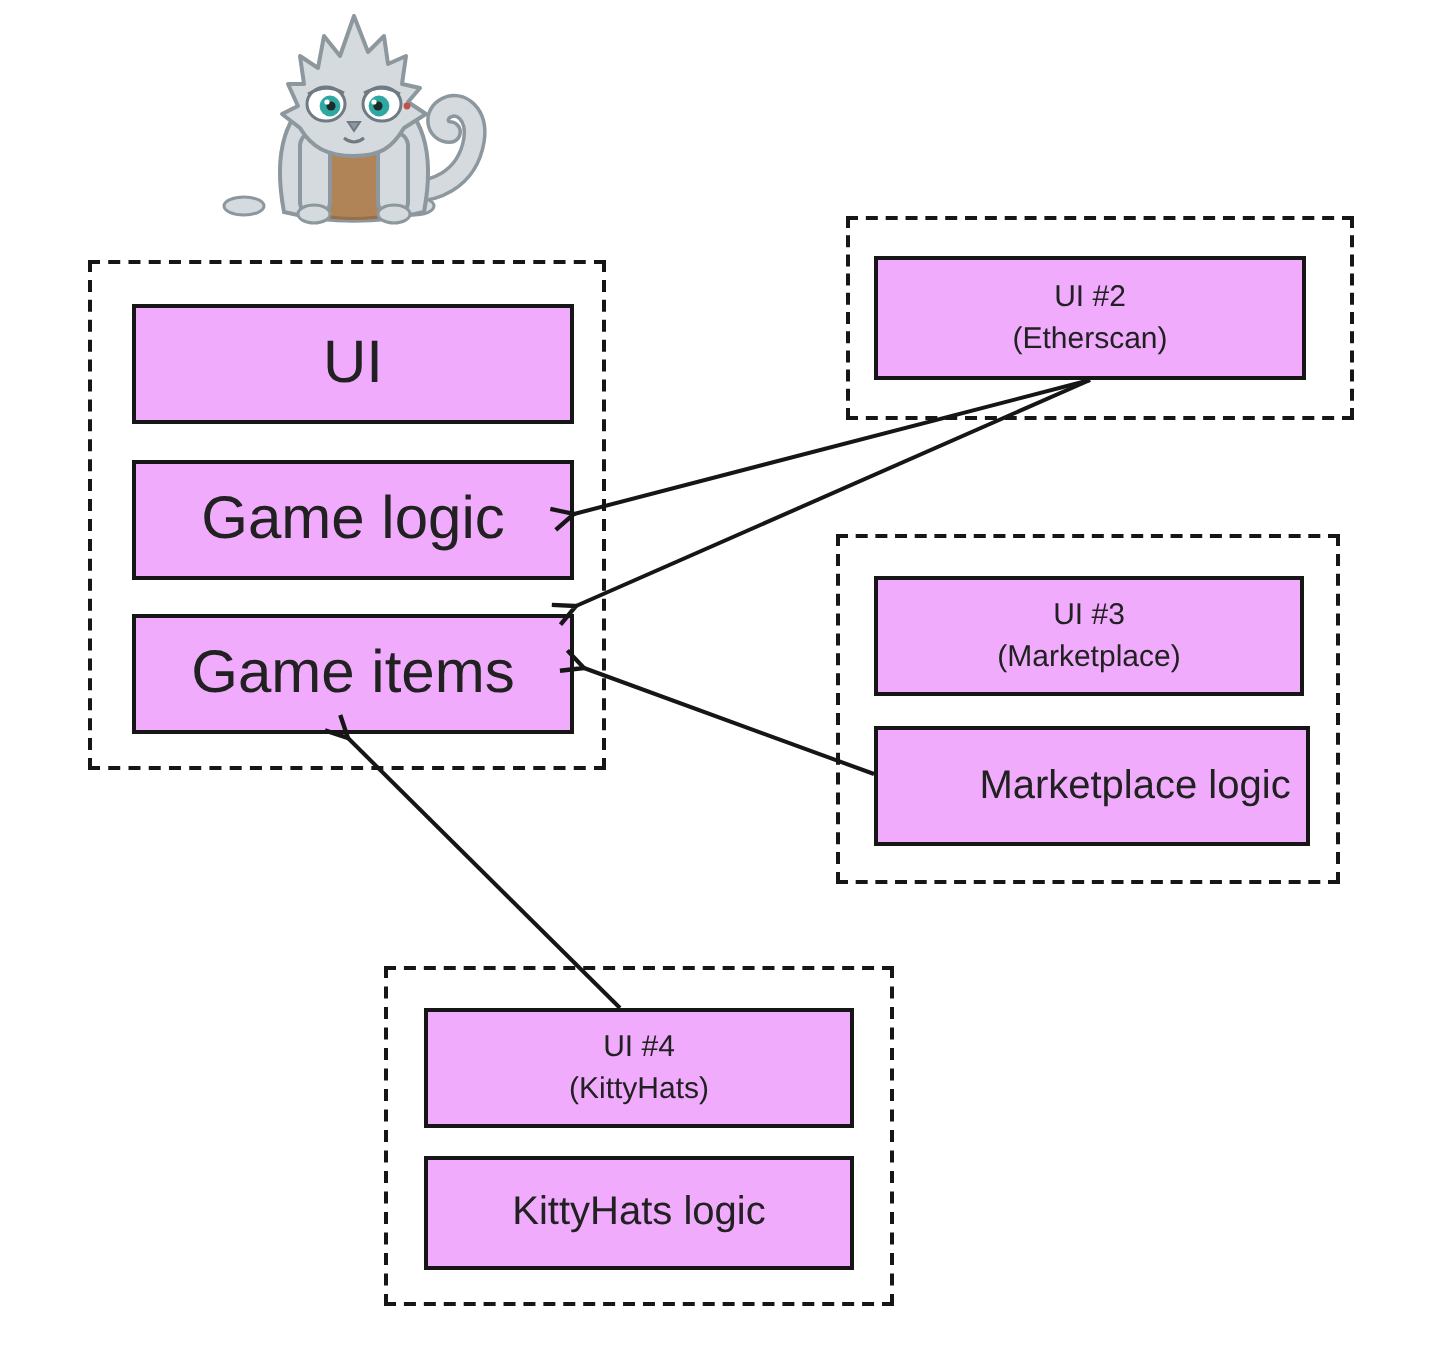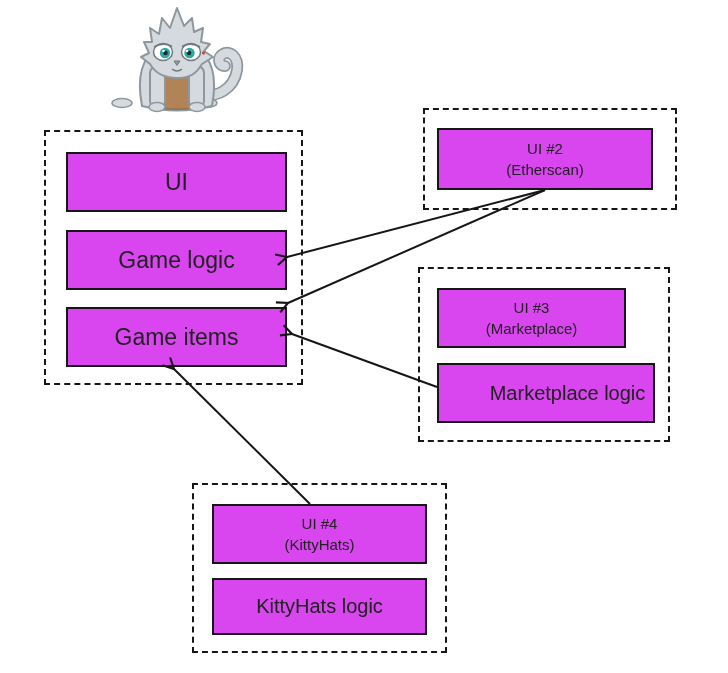--- a/index.html
+++ b/index.html
@@ -2,40 +2,40 @@
 <html><head>
 <meta charset="utf-8">
 <style>
   html,body{margin:0;padding:0;background:#ffffff;}
   .canvas{
     position:relative;width:728px;height:673px;background:#ffffff;overflow:hidden;
     font-family:"Liberation Sans",sans-serif;color:#212121;
   }
   .group{position:absolute;border:2px dashed #161616;box-sizing:border-box;background:transparent;}
   .node{
-    position:absolute;border:2px solid #161616;box-sizing:border-box;background:#d946ef;
+    position:absolute;border:2px solid #161616;box-sizing:border-box;background:#f0abfc;
     display:flex;flex-direction:column;align-items:center;justify-content:center;
     text-align:center;
   }
-  .big{font-size:23px;}
+  .big{font-size:30px;}
   .medium{font-size:20px;}
   .small{font-size:15px;line-height:21px;}
 
   
   .g-core{left:44px;top:130px;width:259px;height:255px;}
   .g-ui2{left:423px;top:108px;width:254px;height:102px;}
   .g-ui3{left:418px;top:267px;width:252px;height:175px;}
   .g-ui4{left:192px;top:483px;width:255px;height:170px;}
 
   
   .p-ui{left:66px;top:152px;width:221px;height:60px;}
   .p-game-logic{left:66px;top:230px;width:221px;height:60px;}
   .p-game-items{left:66px;top:307px;width:221px;height:60px;}
   .p-ui2{left:437px;top:128px;width:216px;height:62px;}
-  .p-ui3{left:437px;top:288px;width:189px;height:60px;}
+  .p-ui3{left:437px;top:288px;width:215px;height:60px;}
   .p-mlogic{left:437px;top:363px;width:218px;height:60px;padding-left:43px;}
   .p-ui4{left:212px;top:504px;width:215px;height:60px;}
   .p-klogic{left:212px;top:578px;width:215px;height:57px;}
 
   .overlay{position:absolute;left:0;top:0;width:728px;height:673px;pointer-events:none;}
   .cat{position:absolute;left:106px;top:4px;width:142px;height:112px;}
 </style>
 </head>
 <body>
 

